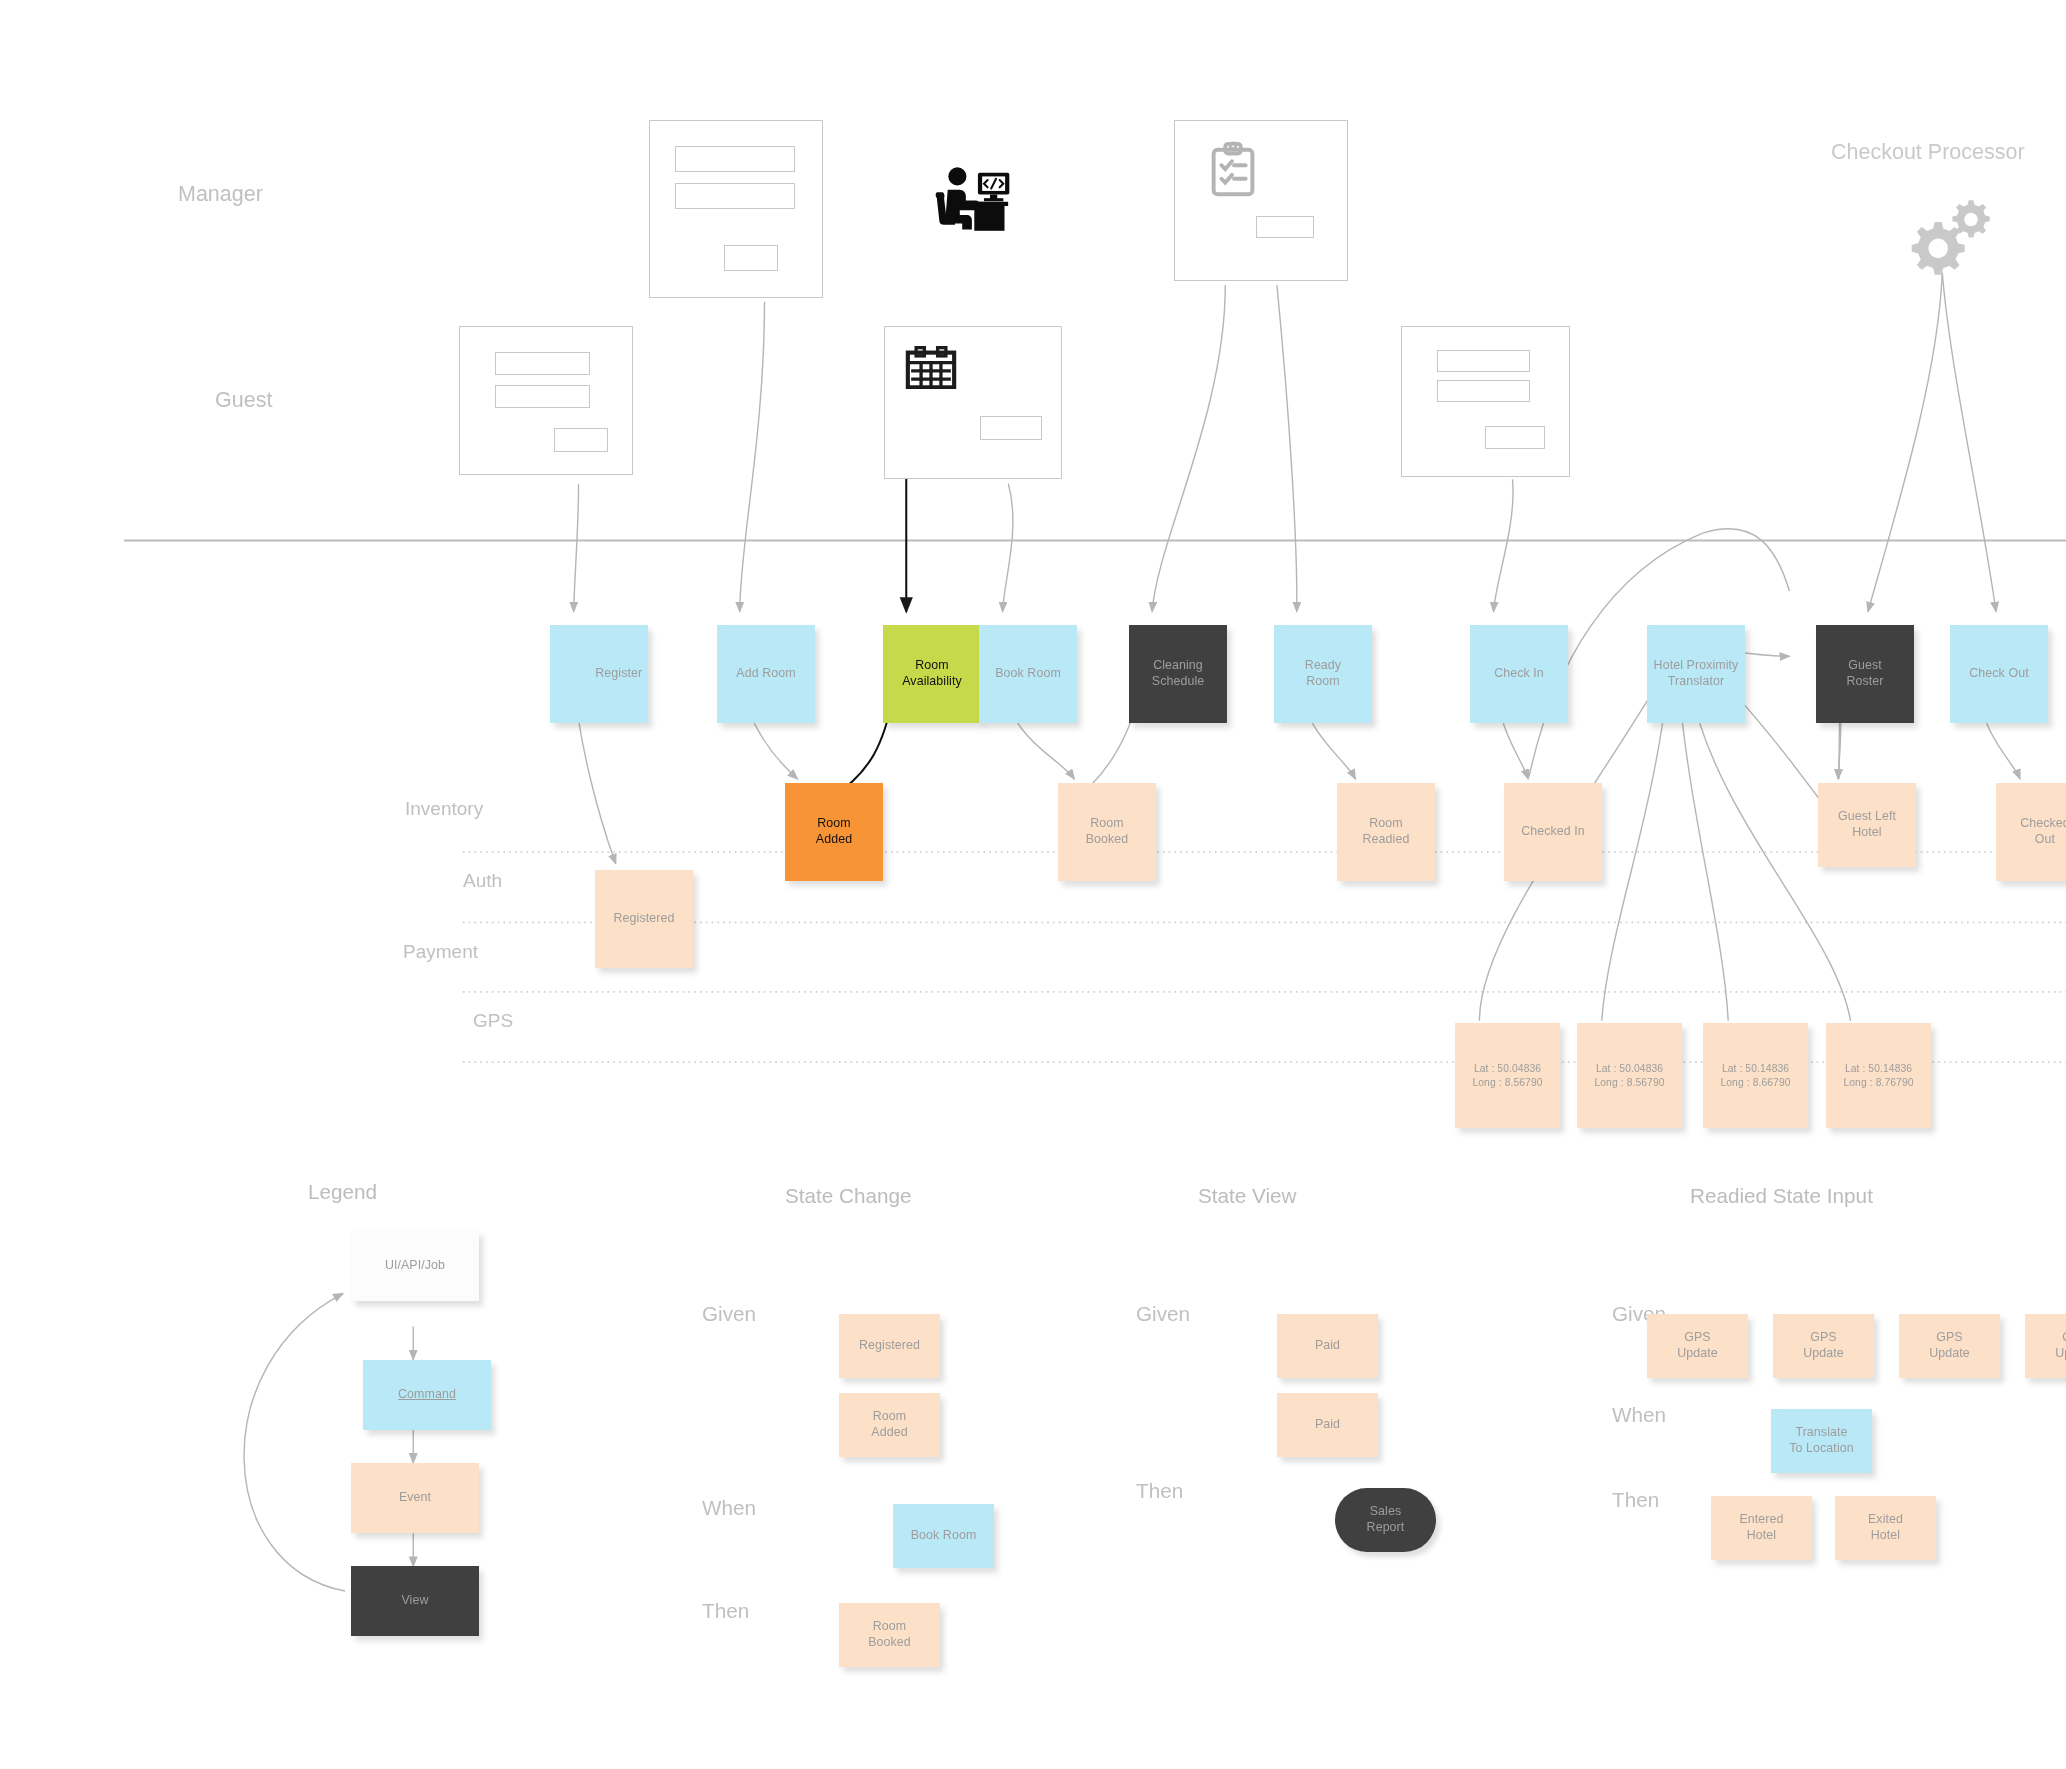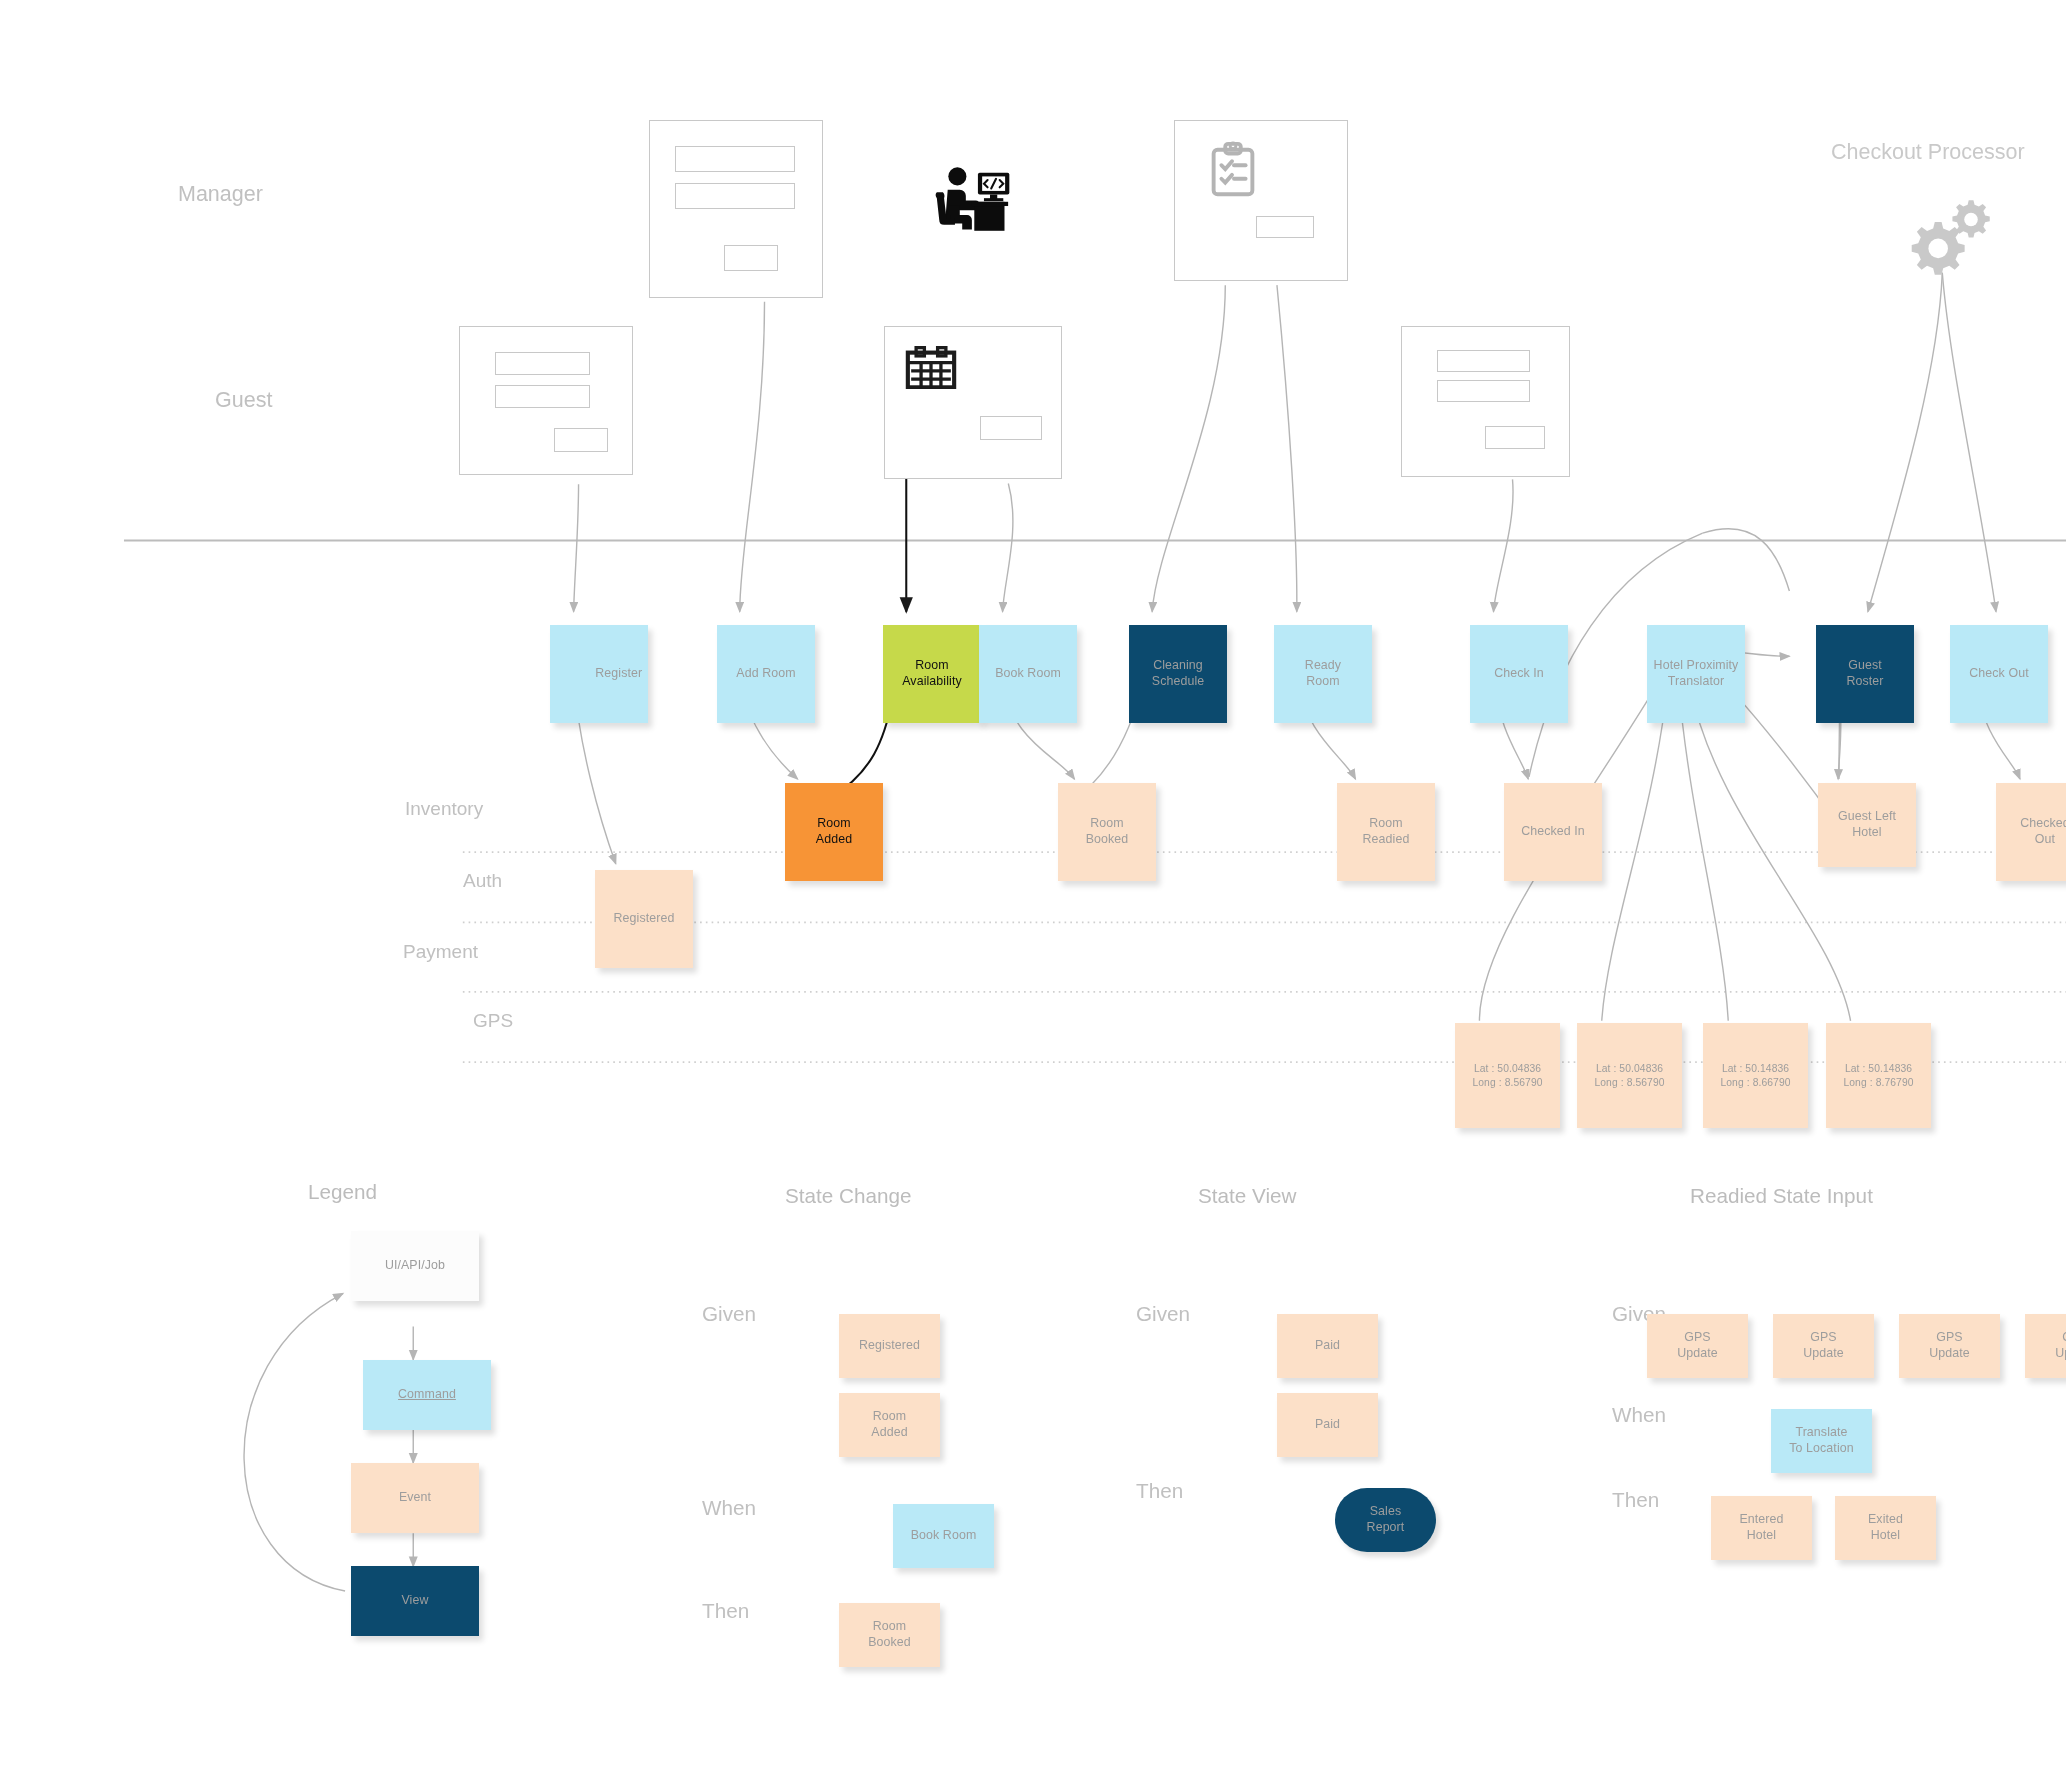--- a/index.html
+++ b/index.html
@@ -20,21 +20,21 @@
     box-sizing:border-box;
     padding:1.7px 2.5px;
     box-shadow:4.1px 5px 5.8px rgba(0,0,0,0.13);
     color:#9d9d9d;
     font-size:12.4px;
     letter-spacing:0.1px;
     white-space:pre-line;
   }
   .note.cmd      {background:#b9e9f7;}
   .note.evt      {background:#fce0c8;}
-  .note.view     {background:#0c4a6e;}
+  .note.view     {background:#404040;}
   .note.hl-evt   {background:#f79436;color:#111;}
   .note.hl-view  {background:#c6d94a;color:#111;}
   .note.uiapi    {background:#fcfcfc;}
 
   
   .lane-label{
     position:absolute;color:#c0c0c0;font-size:19px;white-space:nowrap;
   }
   .actor-label{
     position:absolute;color:#c0c0c0;font-size:21.5px;white-space:nowrap;

